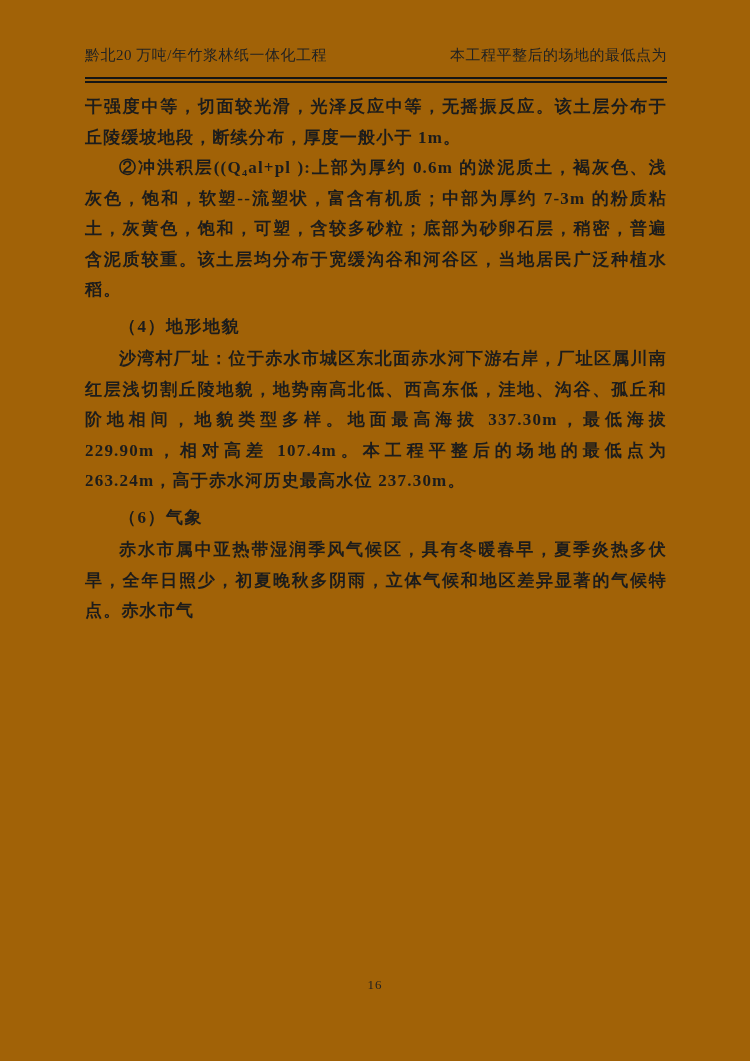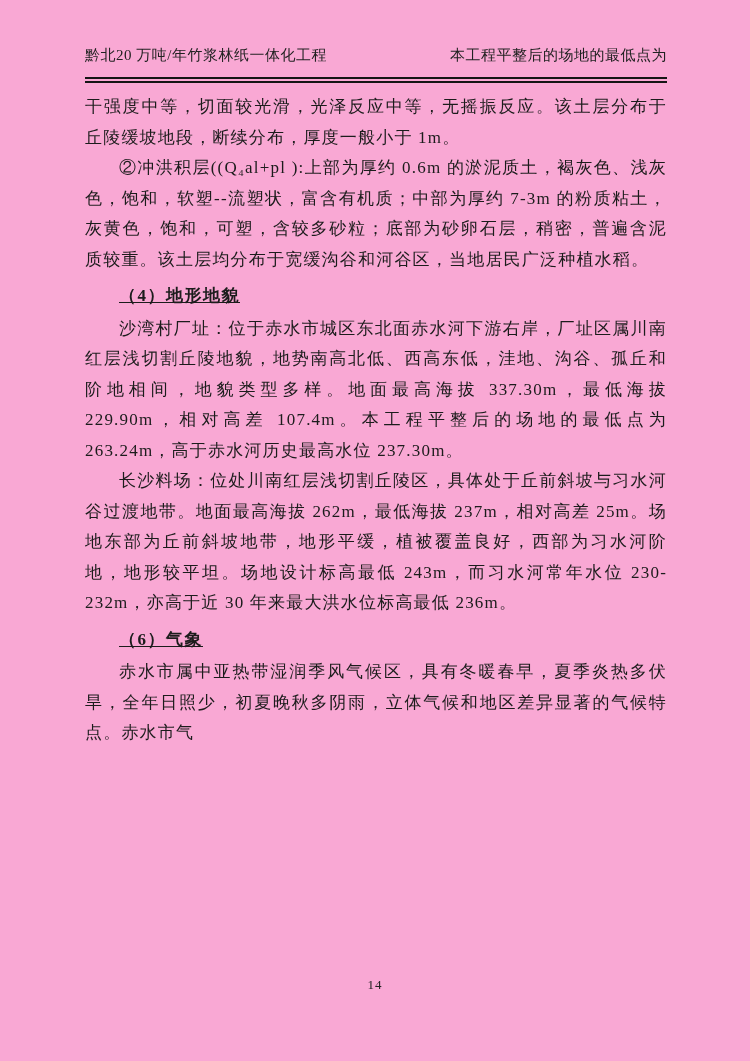--- a/index.html
+++ b/index.html
@@ -1,21 +1,21 @@
 <!DOCTYPE html>
 <html><head>
 <meta charset="utf-8">
 <style>
   html, body { margin: 0; padding: 0; background: #e9e9e9; }
   .page {
     position: relative;
     width: 750px;
     height: 1061px;
     margin: 0 auto;
-    background: #f9a8d4;
+    background: #a16207;
     overflow: hidden;
     font-family: "Liberation Serif", "DejaVu Serif", serif;
     color: #1e1e1e;
   }
   .header {
     position: absolute;
     top: 46px;
     left: 85px;
     width: 582px;
     display: flex;
@@ -41,28 +41,28 @@
     width: 582px;
     font-size: 17px;
     line-height: 30.5px;
     text-align: justify;
     letter-spacing: 1.2px;
     color: #1c1c1c;
   }
   .para {
     margin: 0;
     text-indent: 2em;
+    font-weight: bold;
   }
   .para.no-indent { text-indent: 0; }
   .heading {
     margin: 6px 0 2px 0;
     font-weight: bold;
     text-indent: 2em;
     letter-spacing: 1.5px;
-    text-decoration: underline;
   }
   .page-number {
     position: absolute;
     top: 977px;
     left: 0;
     width: 750px;
     text-align: center;
     font-size: 13px;
     color: #222;
     letter-spacing: 1px;
@@ -82,20 +82,19 @@
     <div class="line-a"></div>
     <div class="line-gap"></div>
     <div class="line-b"></div>
   </div>
 
   <div class="content">
     <p class="para no-indent">干强度中等，切面较光滑，光泽反应中等，无摇振反应。该土层分布于丘陵缓坡地段，断续分布，厚度一般小于 1m。</p>
     <p class="para">②冲洪积层((Q₄al+pl ):上部为厚约 0.6m 的淤泥质土，褐灰色、浅灰色，饱和，软塑--流塑状，富含有机质；中部为厚约 7-3m 的粉质粘土，灰黄色，饱和，可塑，含较多砂粒；底部为砂卵石层，稍密，普遍含泥质较重。该土层均分布于宽缓沟谷和河谷区，当地居民广泛种植水稻。</p>
     <p class="heading">（4）地形地貌</p>
     <p class="para">沙湾村厂址：位于赤水市城区东北面赤水河下游右岸，厂址区属川南红层浅切割丘陵地貌，地势南高北低、西高东低，洼地、沟谷、孤丘和阶地相间，地貌类型多样。地面最高海拔 337.30m，最低海拔 229.90m，相对高差 107.4m。本工程平整后的场地的最低点为 263.24m，高于赤水河历史最高水位 237.30m。</p>
-    <p class="para">长沙料场：位处川南红层浅切割丘陵区，具体处于丘前斜坡与习水河谷过渡地带。地面最高海拔 262m，最低海拔 237m，相对高差 25m。场地东部为丘前斜坡地带，地形平缓，植被覆盖良好，西部为习水河阶地，地形较平坦。场地设计标高最低 243m，而习水河常年水位 230-232m，亦高于近 30 年来最大洪水位标高最低 236m。</p>
     <p class="heading">（6）气象</p>
     <p class="para">赤水市属中亚热带湿润季风气候区，具有冬暖春早，夏季炎热多伏旱，全年日照少，初夏晚秋多阴雨，立体气候和地区差异显著的气候特点。赤水市气</p>
   </div>
 
-  <div class="page-number">14</div>
+  <div class="page-number">16</div>
 
 </div>
 
 </body></html>

